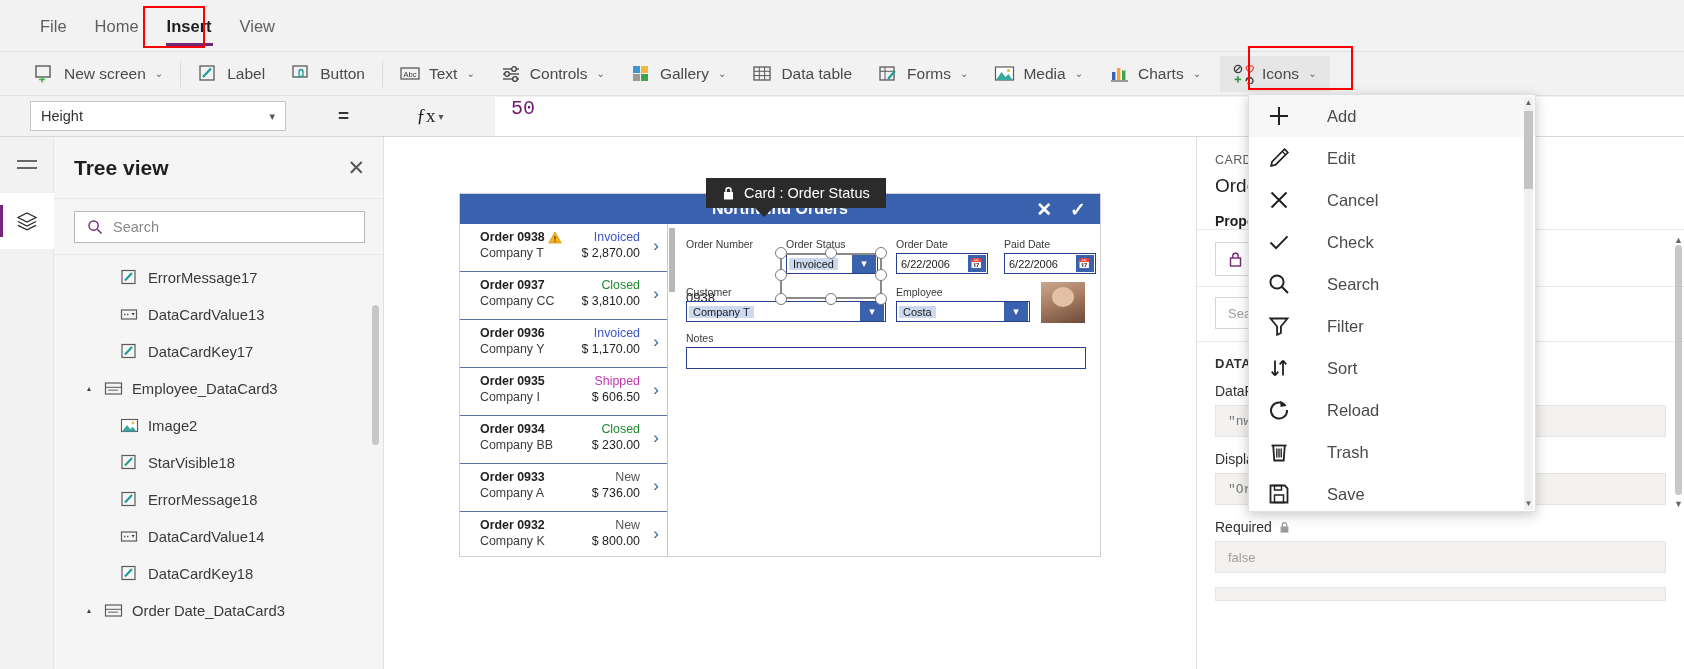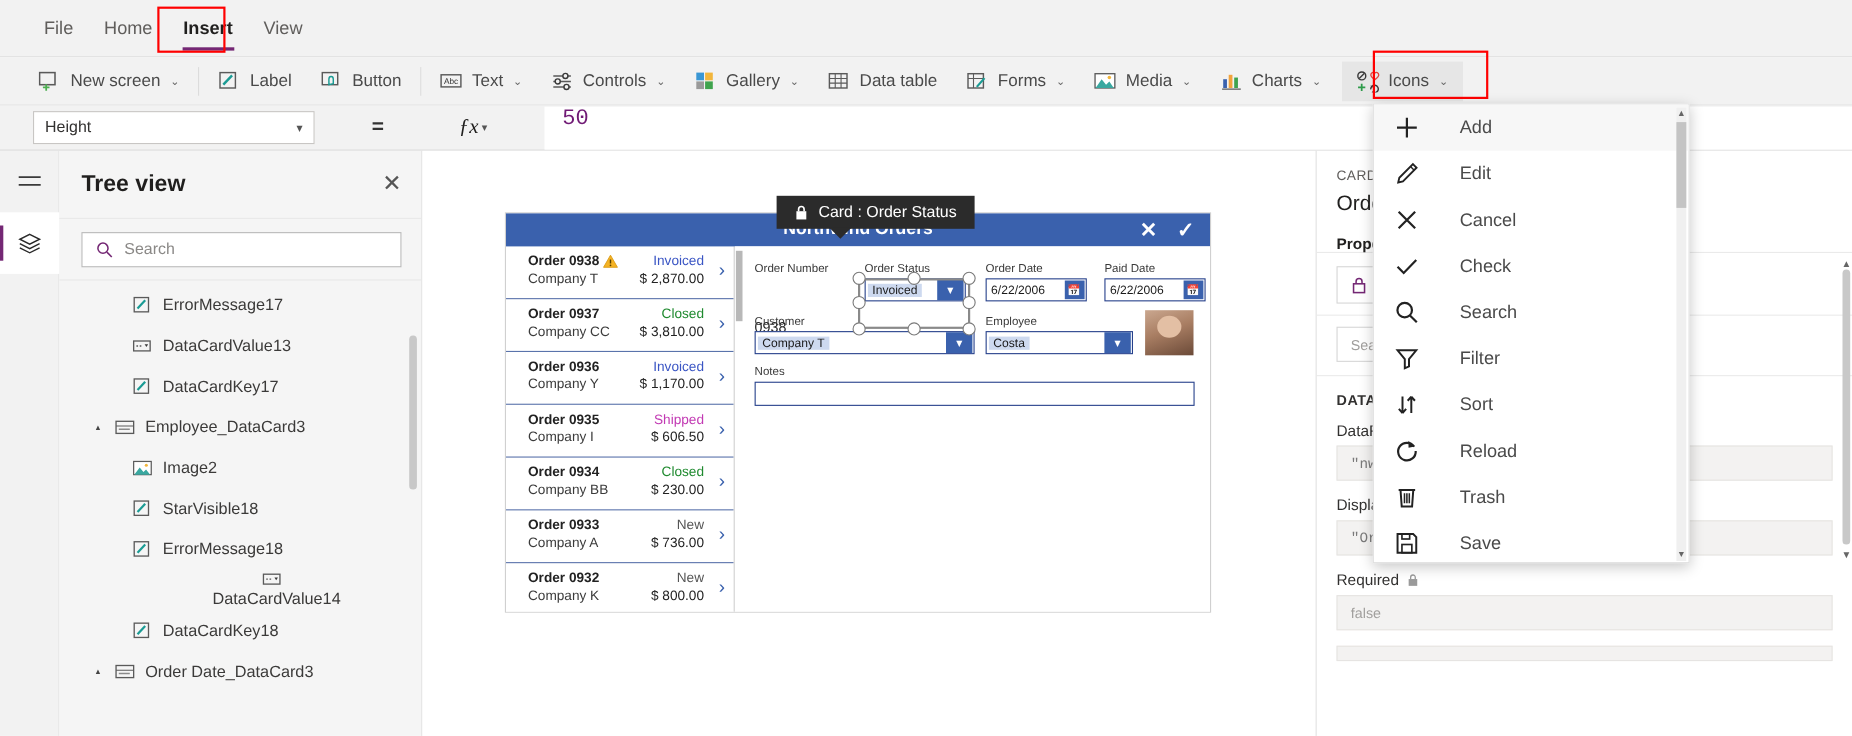--- a/index.html
+++ b/index.html
@@ -56,21 +56,21 @@
     width: 256px; height: 30px; background: #fff; border: 1px solid #c8c6c4;
     display: flex; align-items: center; justify-content: space-between;
     padding: 0 10px; font-size: 14.5px; color: #323130; cursor: pointer;
   }
   .eqsign { font-size: 19px; color: #333; margin: 0 16px; font-weight: 600; }
   .fxbox {
     width: 58px; height: 30px; background: #f2f2f2; border: 1px solid transparent;
     display: flex; align-items: center; justify-content: center; gap: 3px;
     cursor: pointer;
   }
-  .fx { font-family: "Liberation Serif", serif; font-style: italic; font-size: 19px; color: #201f1e; }
+  .fx { font-family: "Liberation Serif", serif; font-size: 19px; color: #201f1e; }
   .formula-input {
     flex: 1; height: 39px; background: #ffffff; border: none;
     display: flex; align-items: flex-start; padding-left: 16px;
     font-family: "Liberation Mono", monospace; font-size: 20px; color: #701a75;
   }
 
   
   .rail {
     position: absolute; left: 0; top: 137px; width: 54px; height: 532px;
     background: #f2f2f2; border-right: 1px solid #e5e5e5;
@@ -507,21 +507,21 @@
       </div>
       <div class="tnode" style="padding-left:66px;">
         <span class="ticon">
           <svg width="19" height="17" viewBox="0 0 19 17">
               <rect x="2" y="1.5" width="13" height="13" fill="none" stroke="#5a5a5a" stroke-width="1.2"></rect>
               <path d="M5 11.5L12 4" stroke="#1a9b94" stroke-width="2"></path>
             </svg>
         </span>
         <span>ErrorMessage18</span>
       </div>
-      <div class="tnode" style="padding-left:66px;flex-direction:column;">
+      <div class="tnode" style="padding-left:66px;">
         <span class="ticon">
           <svg width="19" height="17" viewBox="0 0 19 17">
               <rect x="1.5" y="4" width="15" height="9" fill="none" stroke="#5a5a5a" stroke-width="1.2"></rect>
               <path d="M4 8.5h1.5M7 8.5h1.5" stroke="#5a5a5a" stroke-width="1.3"></path>
               <path d="M11.5 7l1.6 2.4L14.7 7z" fill="#3a3a3a"></path>
             </svg>
         </span>
         <span>DataCardValue14</span>
       </div>
       <div class="tnode" style="padding-left:66px;">

